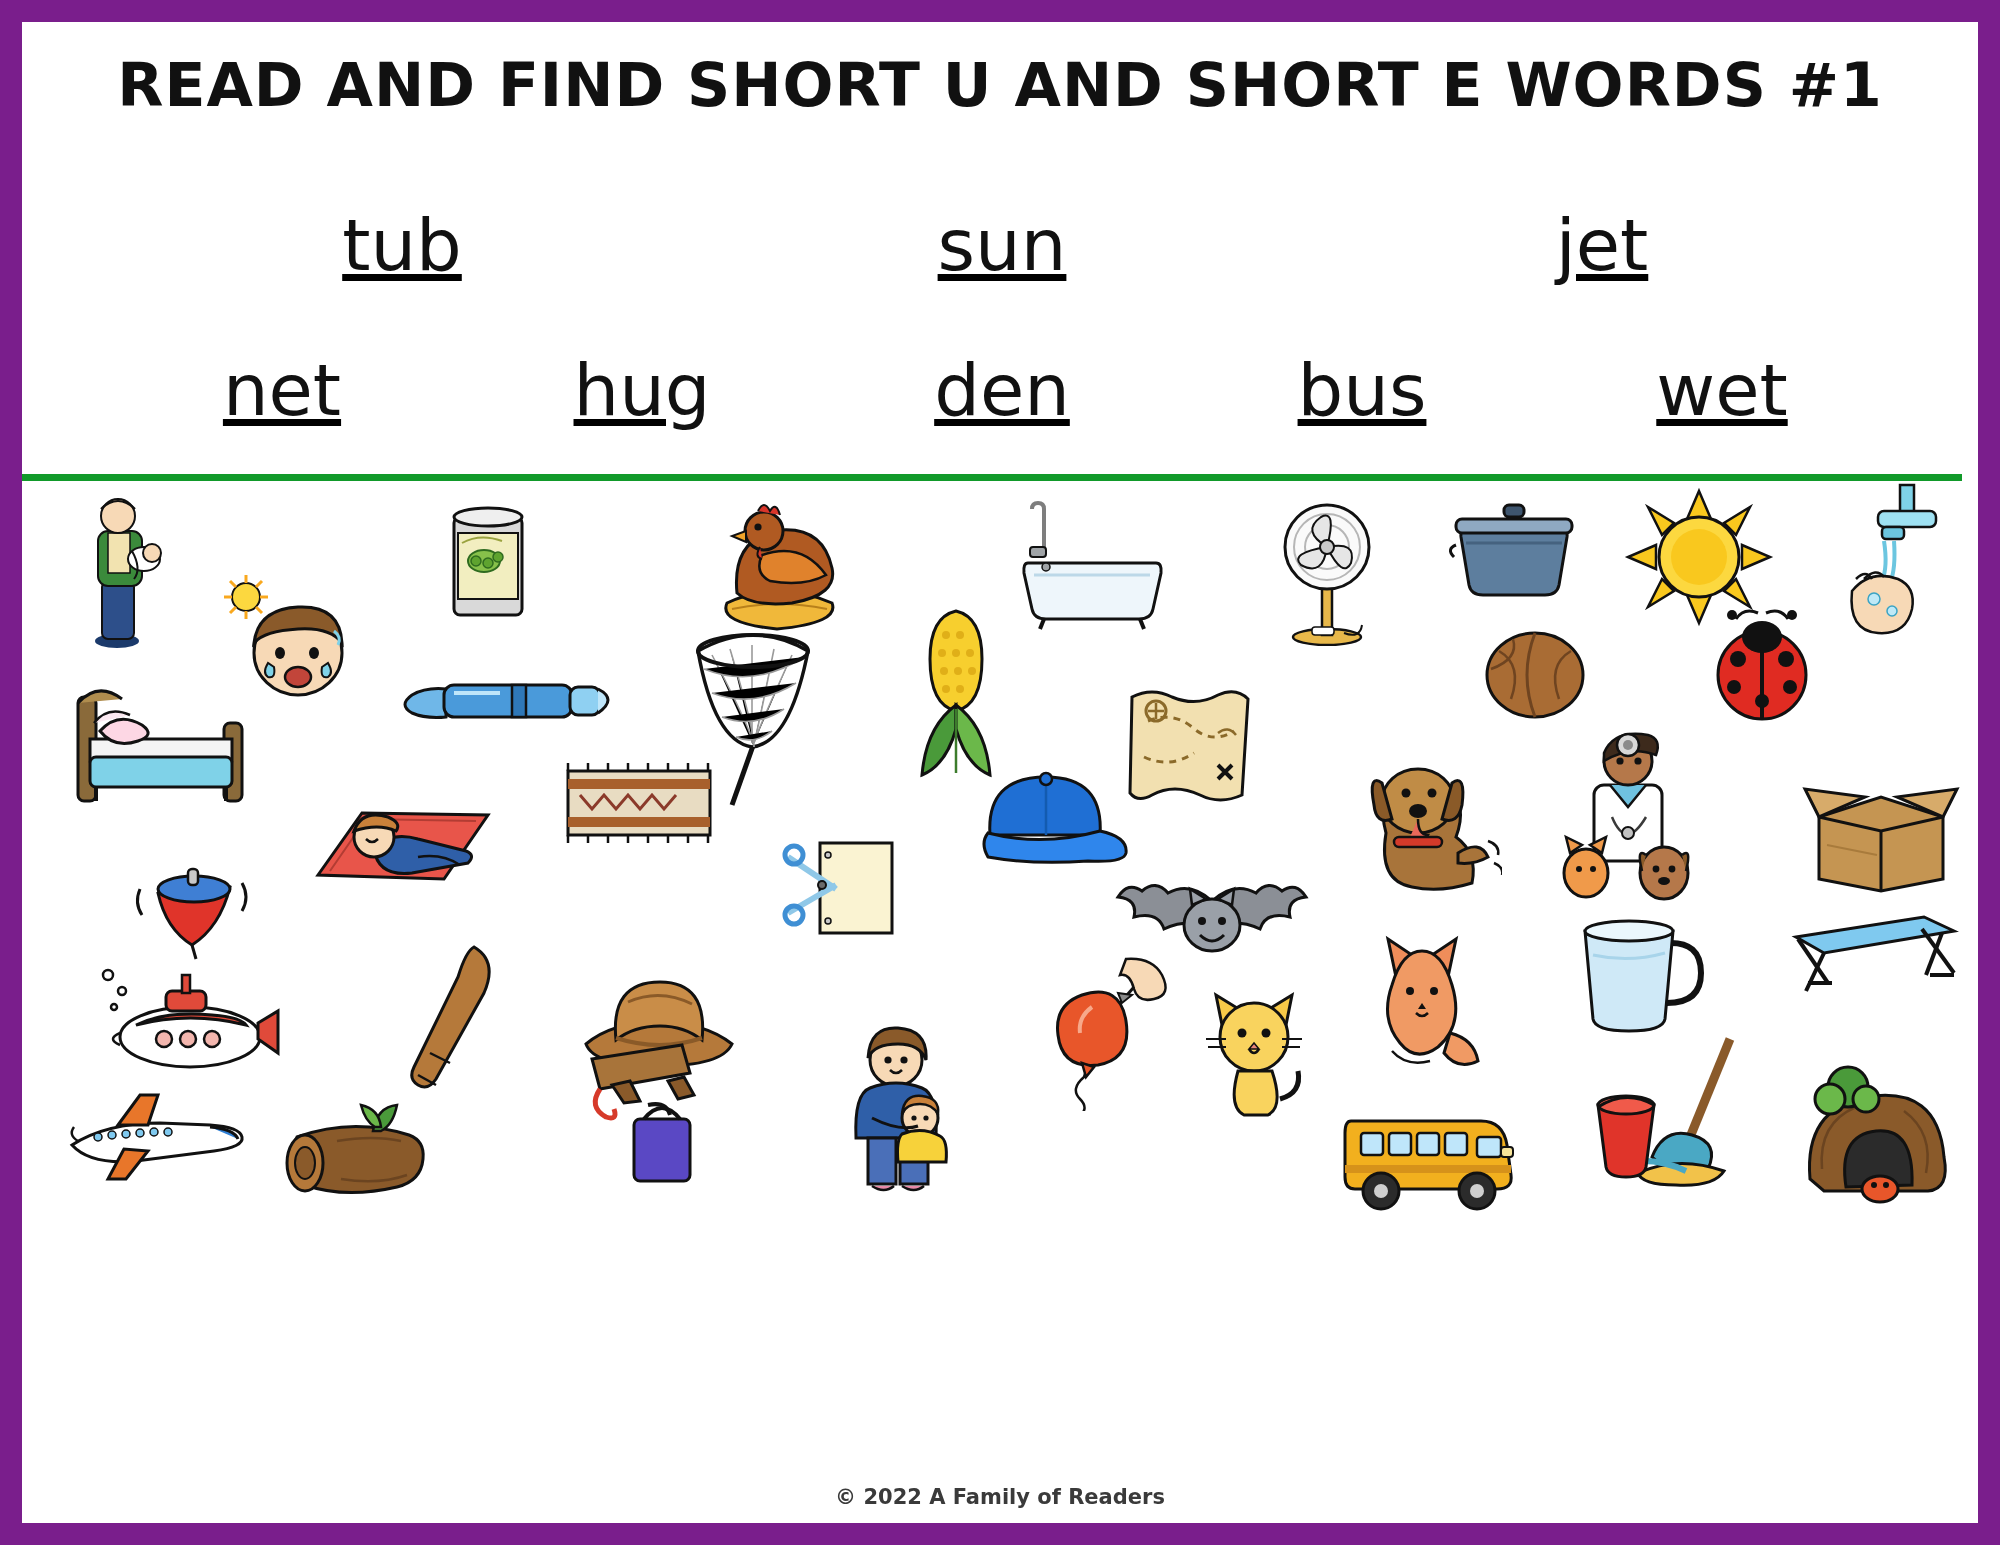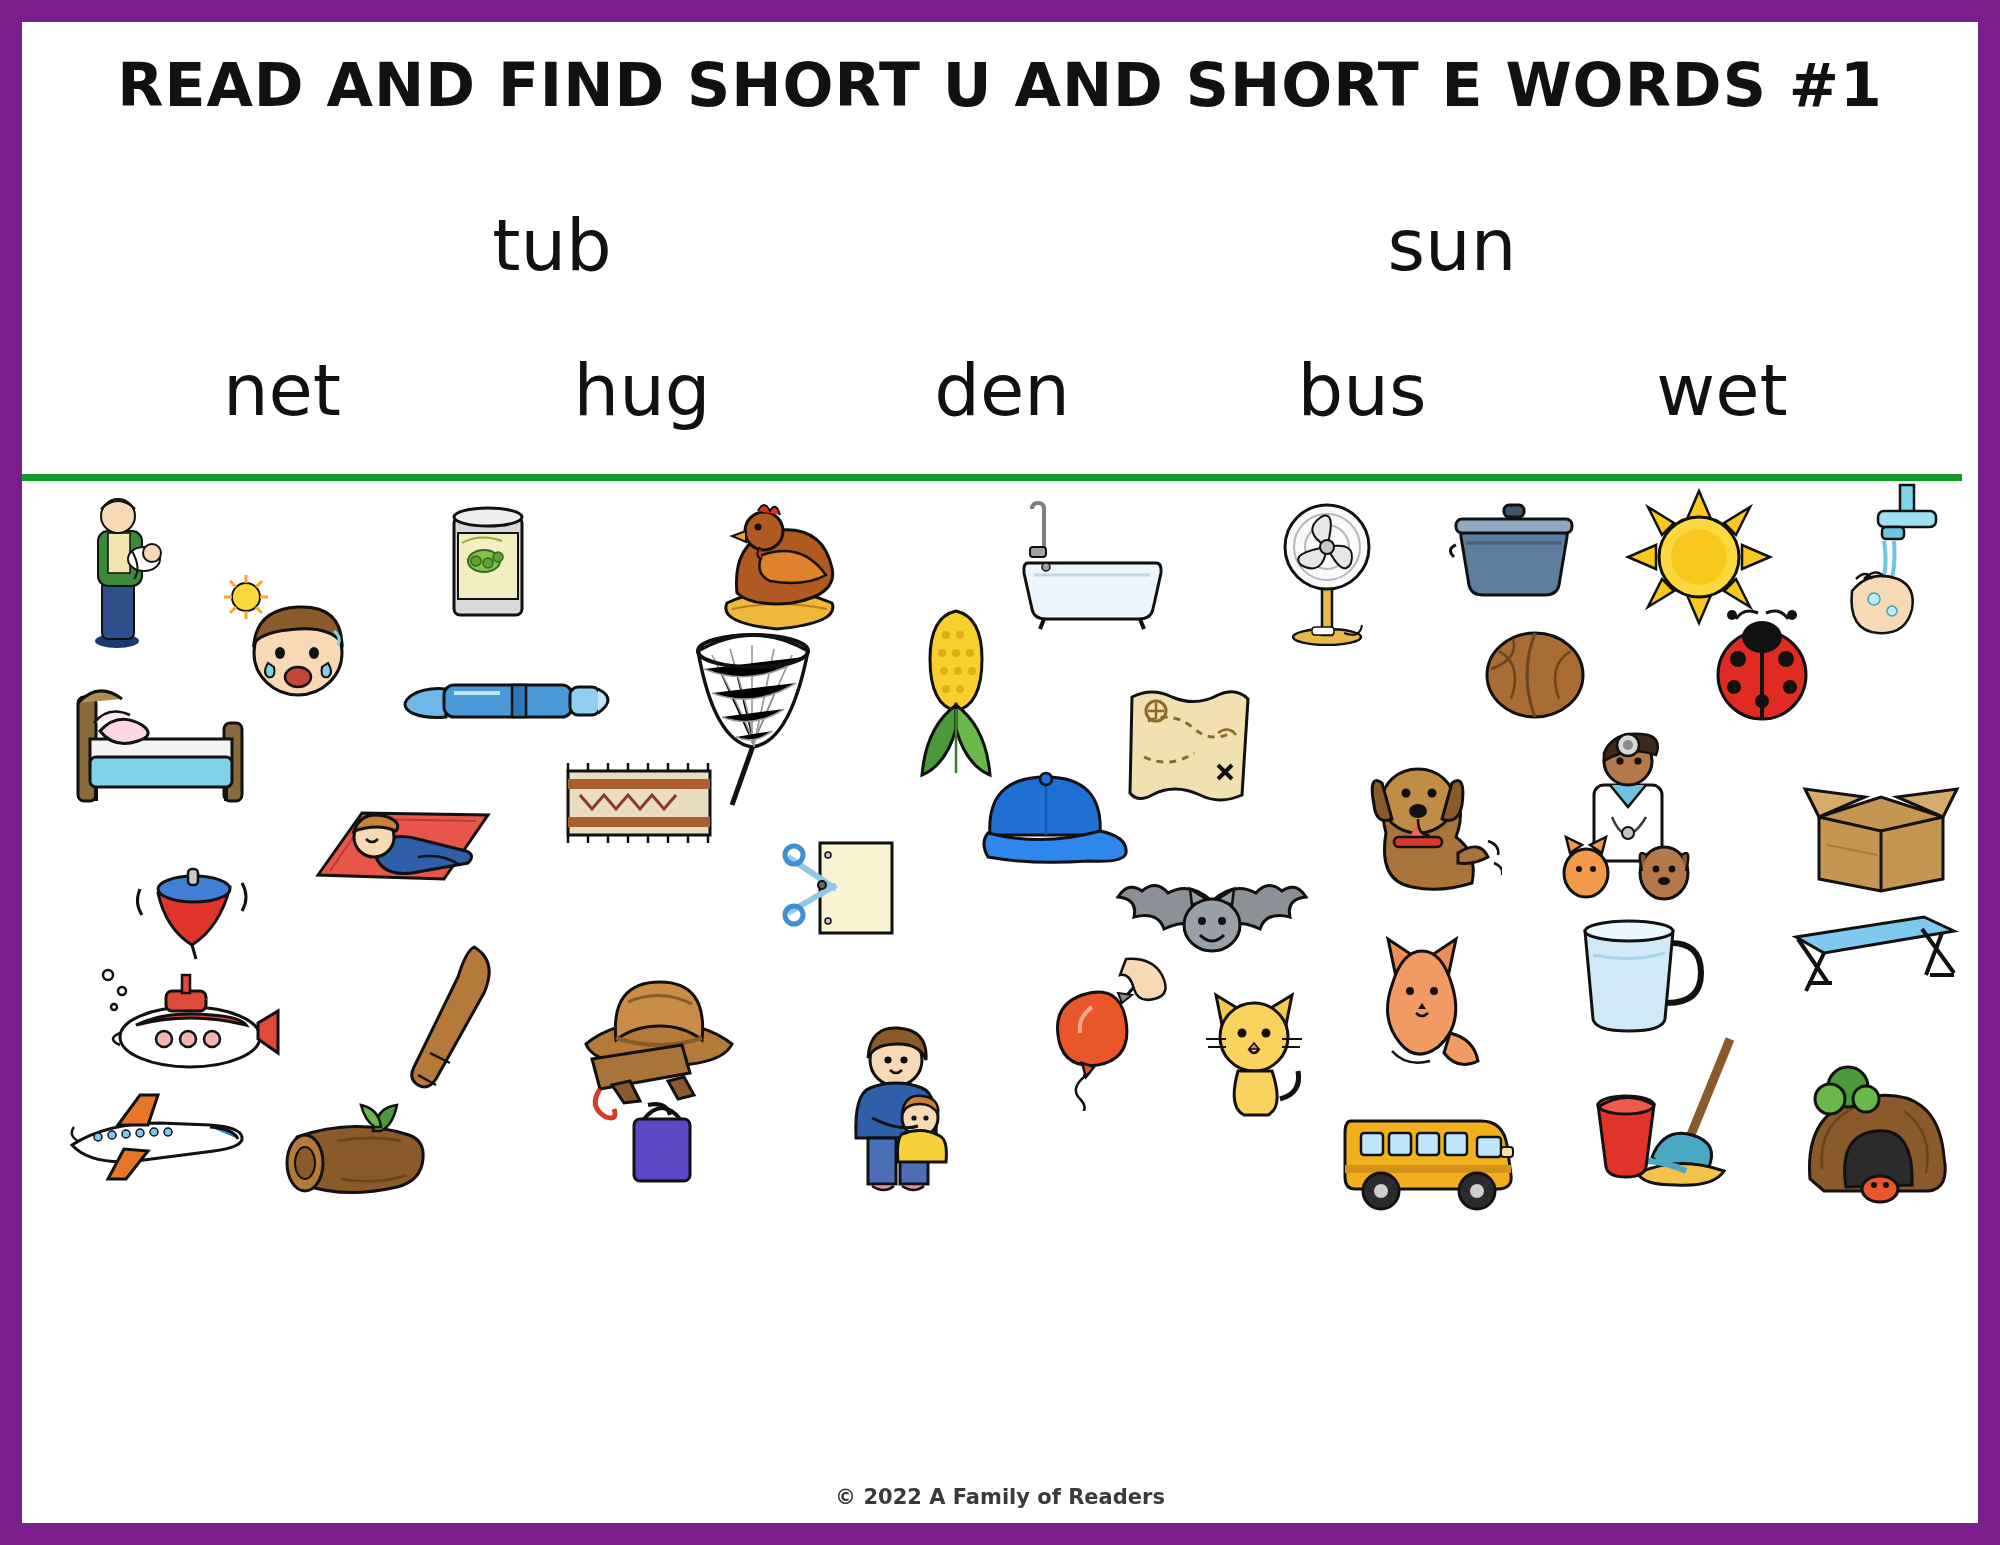--- a/index.html
+++ b/index.html
@@ -64,20 +64,21 @@
     position: absolute;
     left: 80px;
     top: 150px;
     width: 1800px;
   }
   .word-row {
     display: flex;
     width: 100%;
     height: 145px;
     align-items: center;
+    text-decoration: underline;
   }
   .word-cell {
     flex: 1 1 0;
     text-align: center;
     font-family: "DejaVu Sans", sans-serif;
     font-size: 72px;
     color: #111111;
     font-weight: 500;
   }
   .divider {
@@ -120,20 +121,21 @@
   <div class="frame"></div>
   <div class="inner">
 
     <div class="header">
       <div class="title">READ AND FIND SHORT U AND SHORT E WORDS #1</div>
 
       <div class="word-grid">
         <div class="word-row">
           <div class="word-cell">tub</div>
           <div class="word-cell">sun</div>
+          <div class="word-cell">jet</div>
         </div>
         <div class="word-row">
           <div class="word-cell">net</div>
           <div class="word-cell">hug</div>
           <div class="word-cell">den</div>
           <div class="word-cell">bus</div>
           <div class="word-cell">wet</div>
         </div>
       </div>
     </div>

